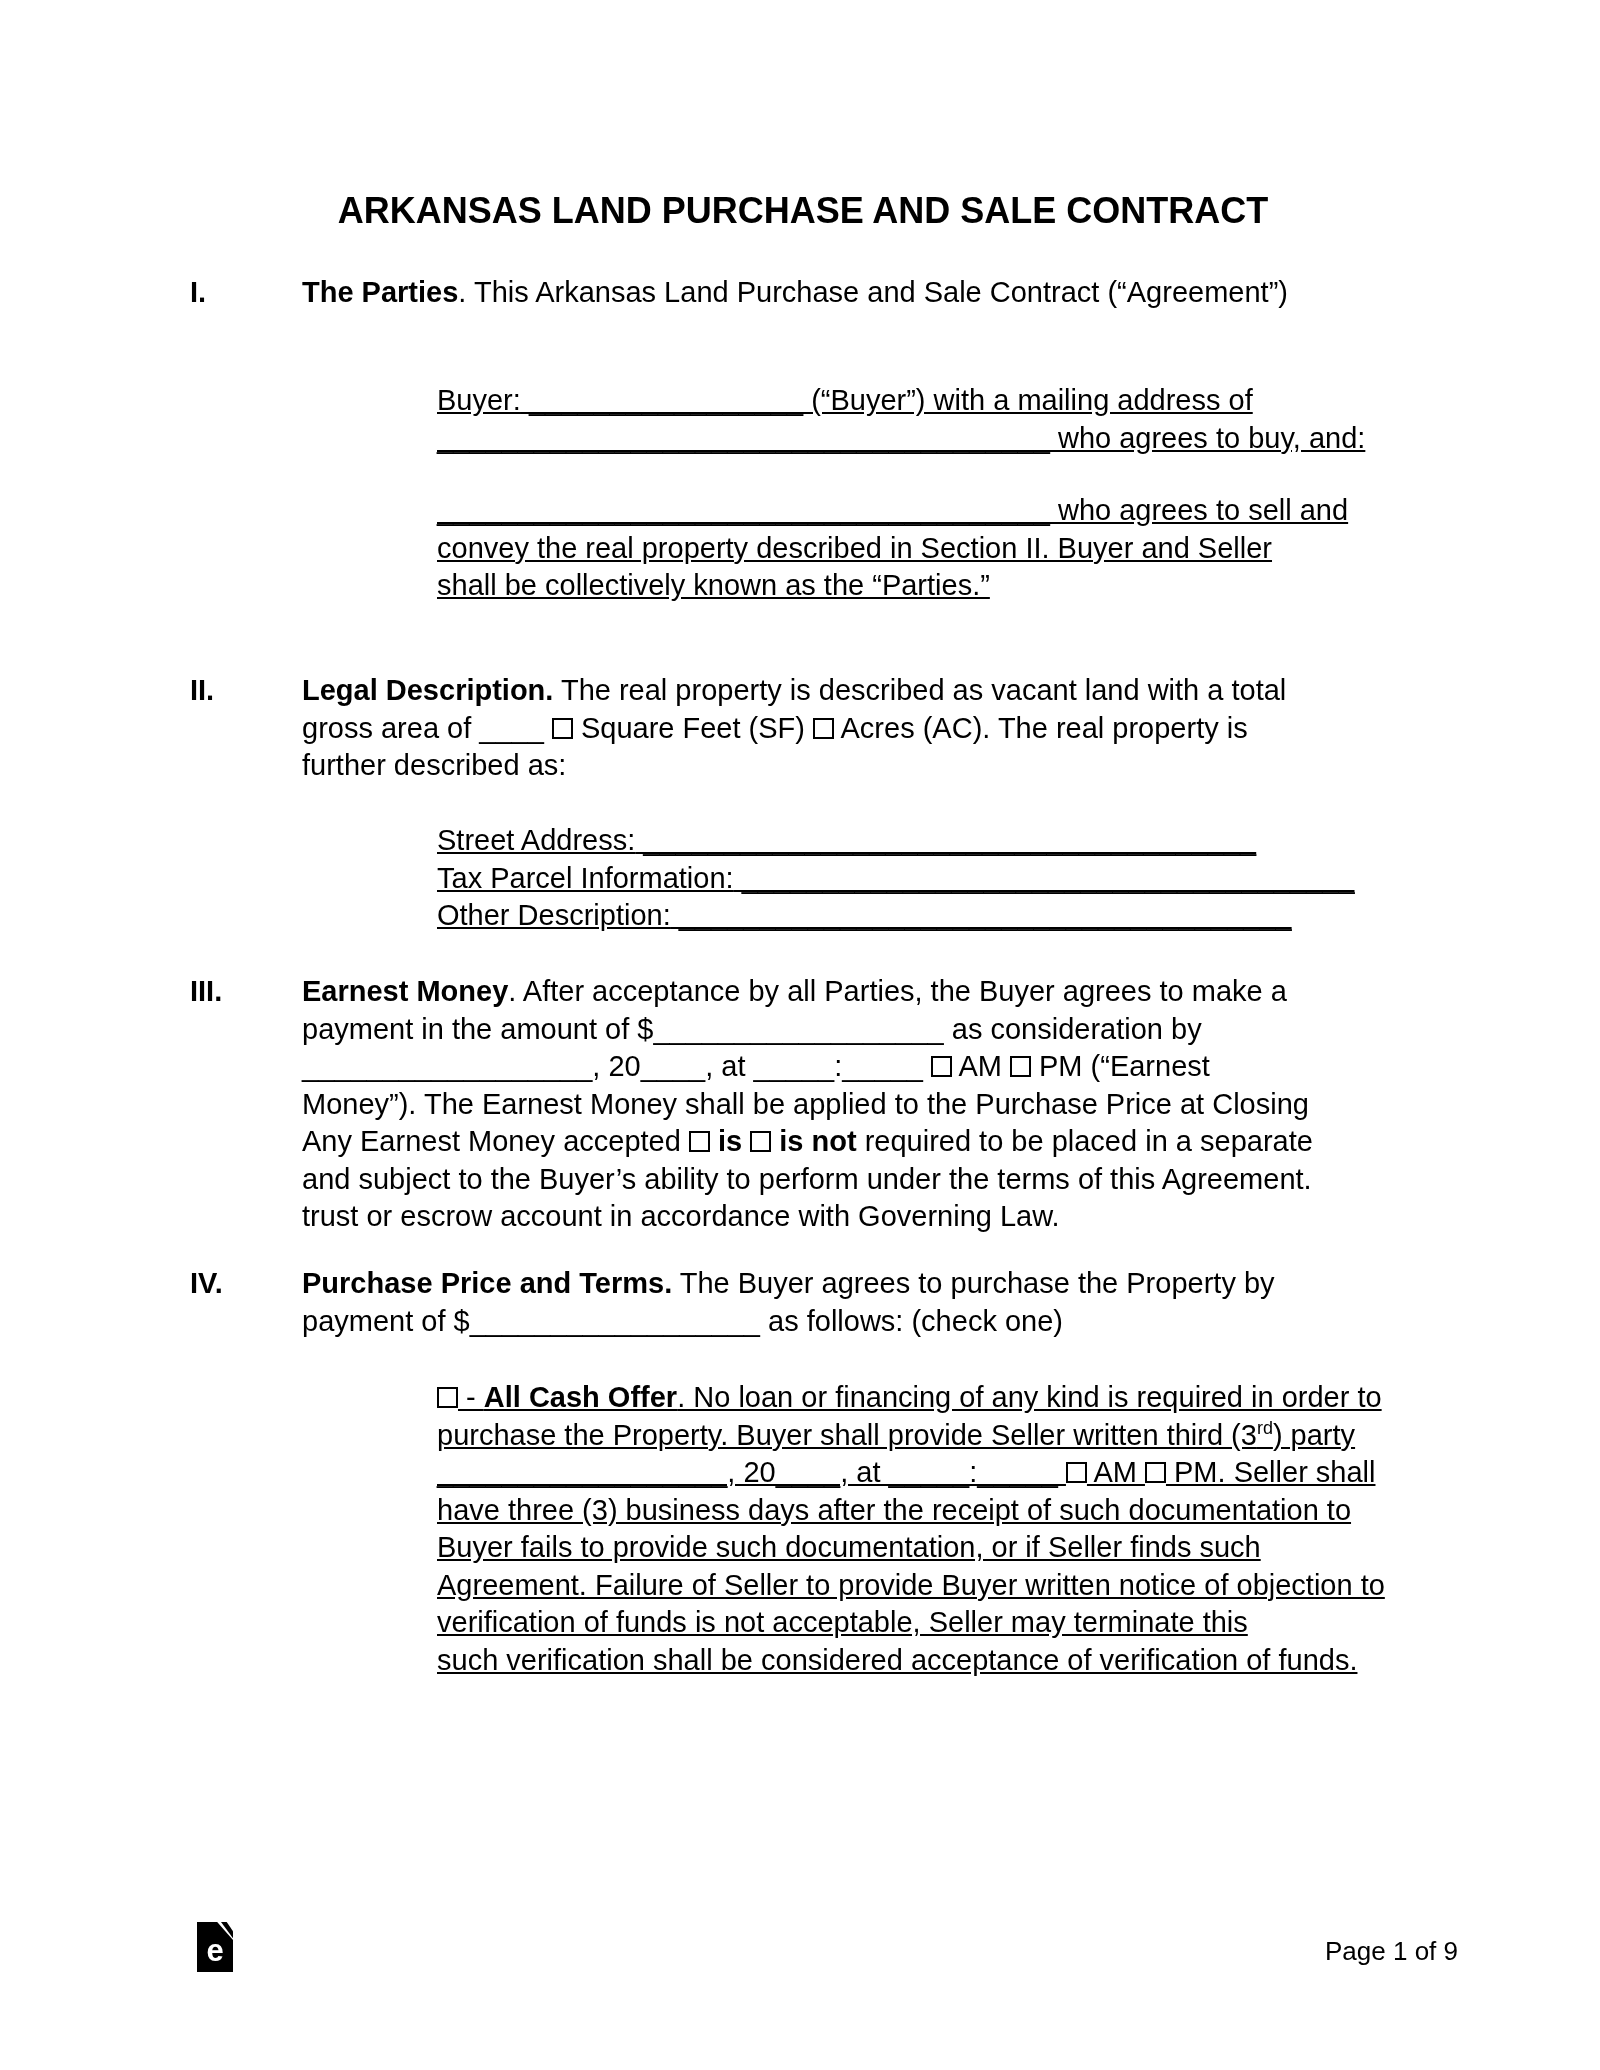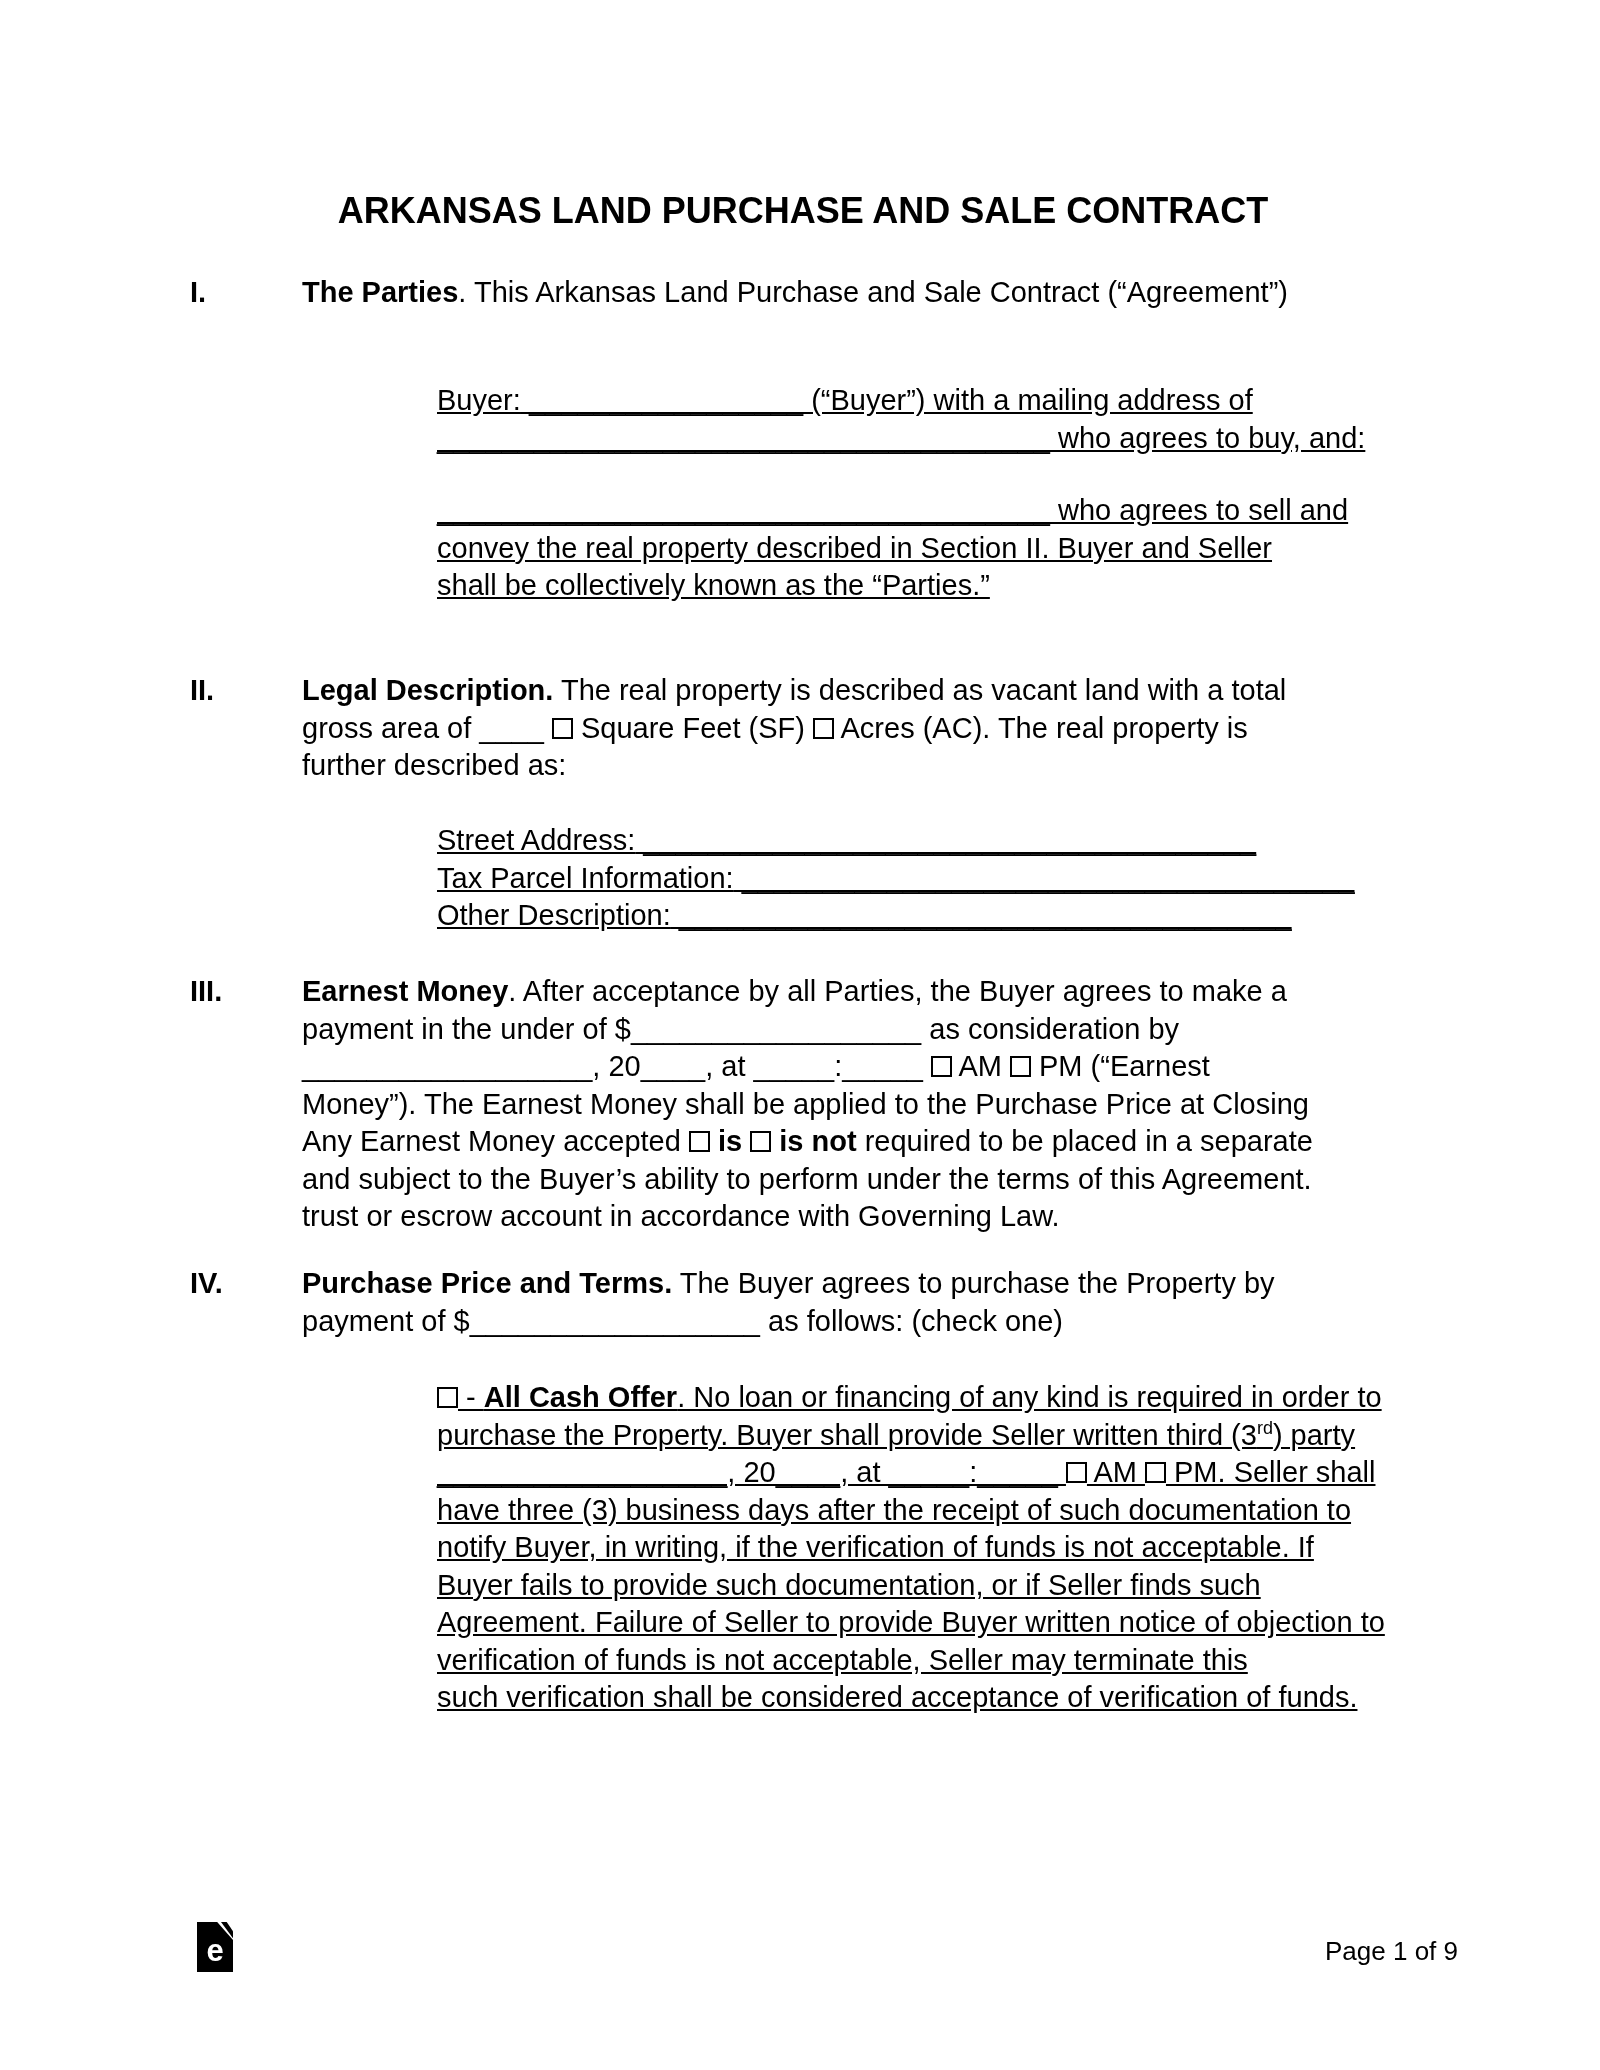--- a/index.html
+++ b/index.html
@@ -71,21 +71,21 @@
   <div class="ind" style="top:822px">
     <div class="ln"><span class="ul">Street Address:</span><span> ______________________________________</span></div>
     <div class="ln"><span class="ul">Tax Parcel Information:</span><span> ______________________________________</span></div>
     <div class="ln"><span class="ul">Other Description:</span><span> ______________________________________</span></div>
   </div>
 
   <div class="sec" style="top:973px">
     <div class="num">III.</div>
     <div class="bd">
       <div class="ln"><b>Earnest Money</b><span>. After acceptance by all Parties, the Buyer agrees to make a</span></div>
-      <div class="ln"><span>payment in the under of $__________________ as consideration by</span></div>
+      <div class="ln"><span>payment in the amount of $__________________ as consideration by</span></div>
       <div class="ln"><span>__________________, 20____, at _____:_____ </span><span class="cb"></span><span> AM </span><span class="cb"></span><span> PM (“Earnest</span></div>
       <div class="ln"><span>Money”). The Earnest Money shall be applied to the Purchase Price at Closing</span></div>
       <div class="ln"><span>Any Earnest Money accepted </span><span class="cb"></span><b> is </b><span class="cb"></span><b> is not </b><span>required to be placed in a separate</span></div>
       <div class="ln"><span>and subject to the Buyer’s ability to perform under the terms of this Agreement.</span></div>
       <div class="ln"><span>trust or escrow account in accordance with Governing Law.</span></div>
     </div>
   </div>
 
   <div class="sec" style="top:1265px">
     <div class="num">IV.</div>
@@ -93,21 +93,20 @@
       <div class="ln"><b>Purchase Price and Terms.</b><span> The Buyer agrees to purchase the Property by</span></div>
       <div class="ln"><span>payment of $__________________ as follows: (check one)</span></div>
     </div>
   </div>
 
   <div class="ind" style="top:1379px">
     <div class="ln"><span class="cb"></span><span> - </span><b>All Cash Offer</b><span>. No loan or financing of any kind is required in order to</span></div>
     <div class="ln"><span>purchase the Property. Buyer shall provide Seller written third (3</span><sup>rd</sup><span>) party</span></div>
     <div class="ln"><span>__________________, 20____, at _____:_____ </span><span class="cb"></span><span> AM </span><span class="cb"></span><span> PM. Seller shall</span></div>
     <div class="ln"><span>have three (3) business days after the receipt of such documentation to</span></div>
-    <div class="ln"><span>notify Buyer, in writing, if the verification of funds is not acceptable. If</span></div>
     <div class="ln"><span>Buyer fails to provide such documentation, or if Seller finds such</span></div>
     <div class="ln"><span>Agreement. Failure of Seller to provide Buyer written notice of objection to</span></div>
     <div class="ln"><span>verification of funds is not acceptable, Seller may terminate this</span></div>
     <div class="ln"><span>such verification shall be considered acceptance of verification of funds.</span></div>
   </div>
 
   <div class="logo">
     <div class="logo-body"></div>
     <div class="logo-fold"></div>
     <div class="logo-letter">e</div>

